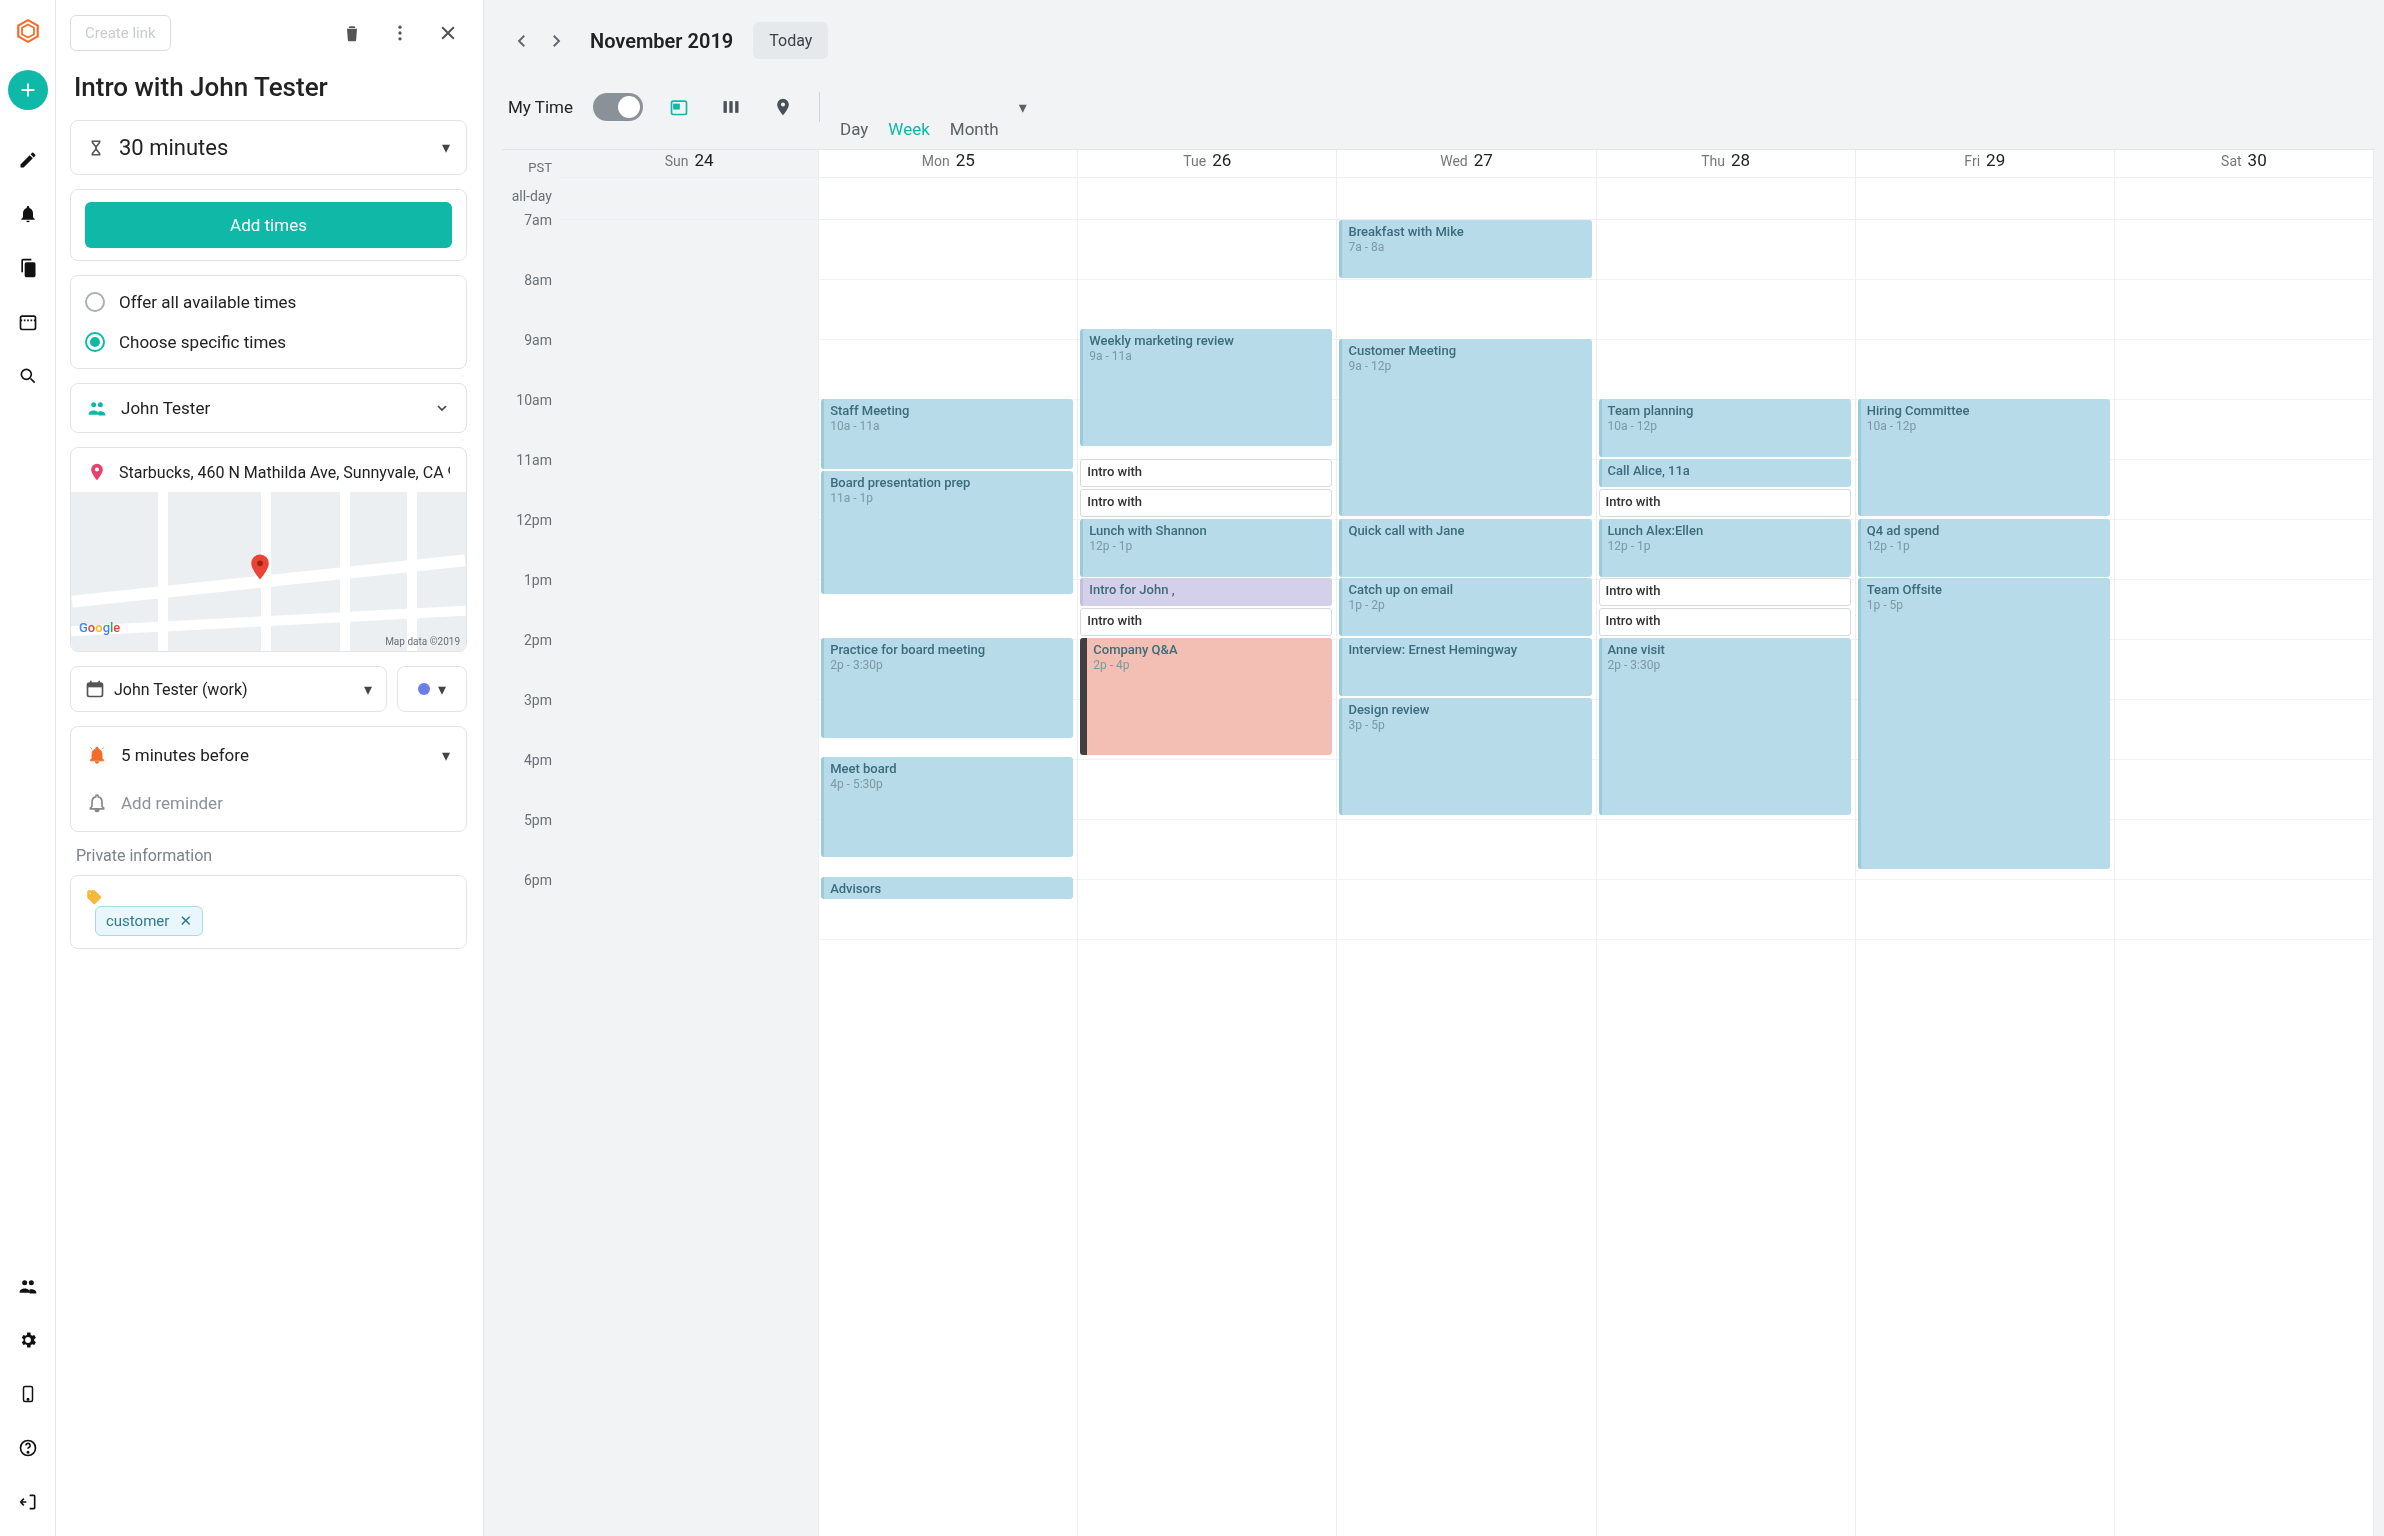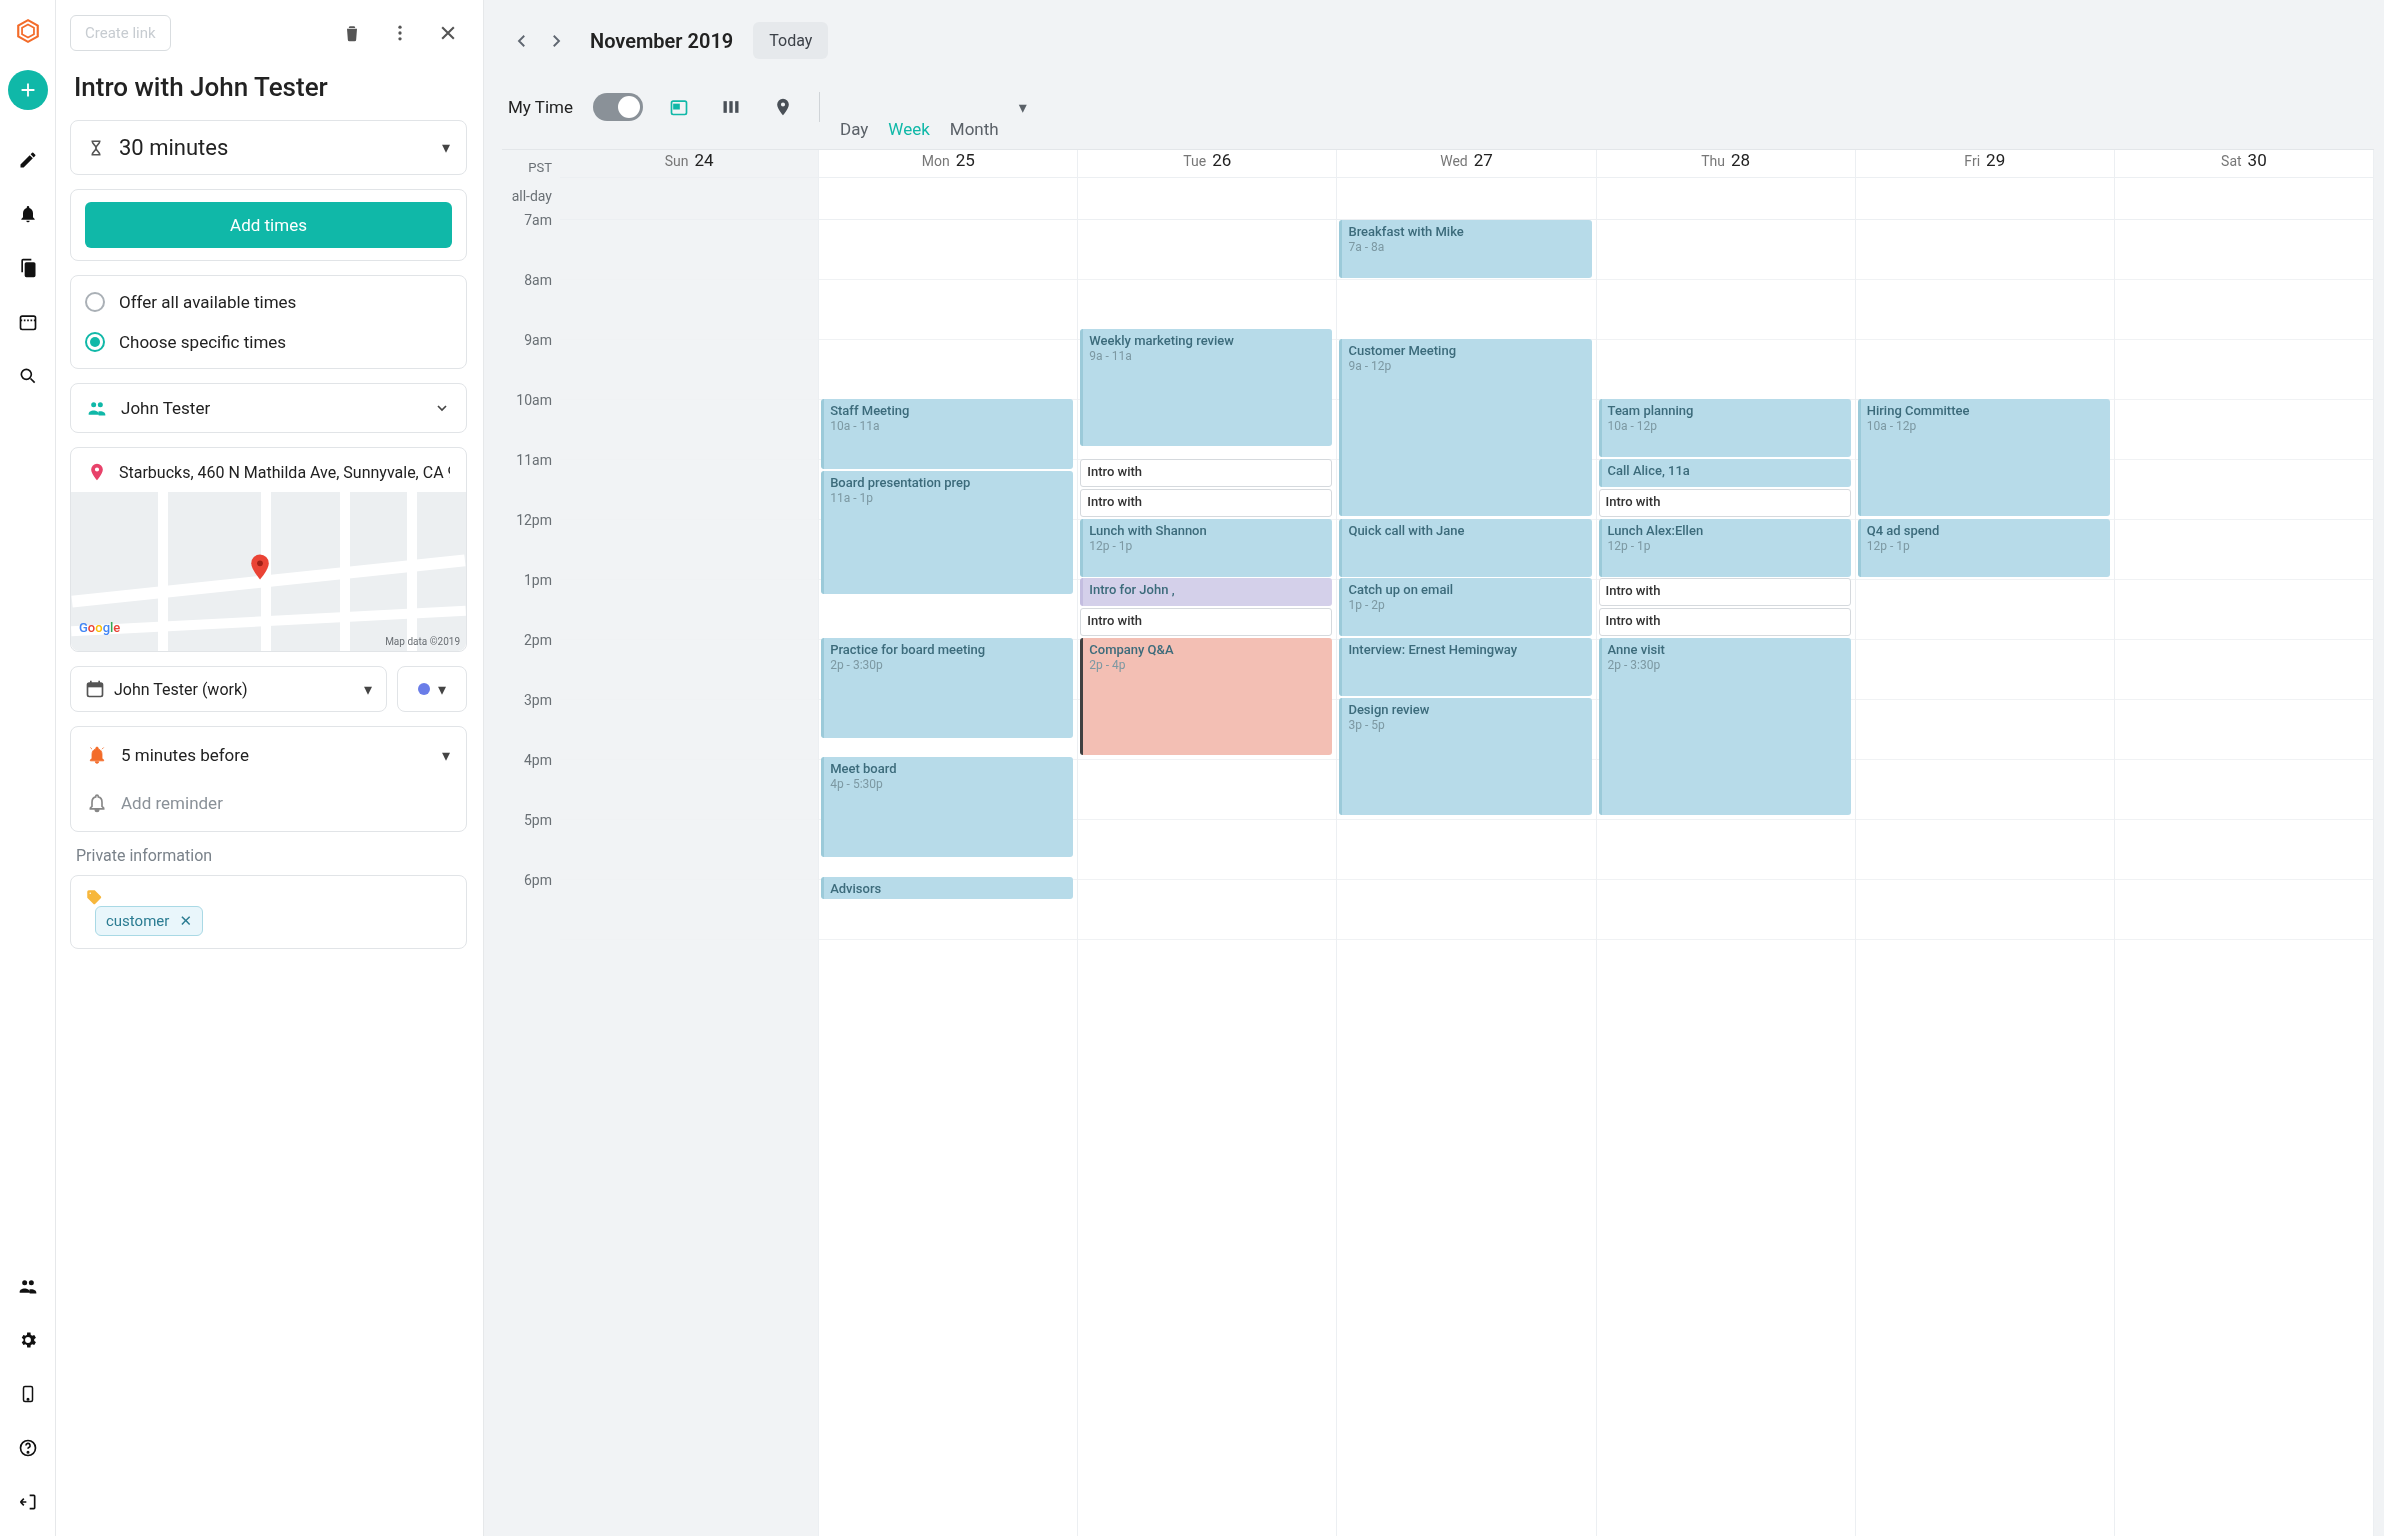--- a/index.html
+++ b/index.html
@@ -98,21 +98,21 @@
 .day-col:first-child .day-head { background: #f1f3f5; }
 .day-head .num { font-size: 17px; color: #222; }
 .allday-row { height: 42px; border-bottom: 1px solid #eceff2; }
 .grid { position: relative; }
 .hline { height: 60px; border-bottom: 1px solid #f0f2f4; }
 
 .ev { position: absolute; left: 2px; right: 4px; border-radius: 3px; padding: 4px 6px; font-size: 13px; line-height: 1.25; overflow: hidden; }
 .ev .t { color: #3c6b7b; font-weight: 500; }
 .ev .s { color: #7c98a2; font-size: 12px; }
 .ev.blue { background: #b7dbe9; border-left: 3px solid #9bcad9; }
-.ev.red { background: #f3bfb4; border-left: 3px solid #404040; }
+.ev.red { background: #f3bfb4; border-left: 7px solid #404040; }
 .ev.purple { background: #d4d0ea; border-left: 3px solid #c3bde0; }
 .ev.white { background: #fff; border: 1px solid #d5d9dd; color: #444; }
 .ev.white .t { color: #333; }
 
 svg { display: block; }
 </style>
 </head>
 <body>
 
 <div class="rail">
@@ -615,20 +615,24 @@
             <div class="hline"></div>
             <div class="hline"></div>
             <div class="ev blue" style="top: 179px; height: 117px;">
               <div class="t">Hiring Committee</div>
               <div class="s">10a - 12p</div>
             </div>
             <div class="ev blue" style="top: 299px; height: 58px;">
               <div class="t">Q4 ad spend</div>
               <div class="s">12p - 1p</div>
             </div>
+            <div class="ev blue" style="top: 358px; height: 291px;">
+              <div class="t">Team Offsite</div>
+              <div class="s">1p - 5p</div>
+            </div>
           </div>
         </div>
         <div class="day-col">
           <div class="day-head">
             <span>Sat</span>
             <span class="num">30</span>
           </div>
           <div class="allday-row"></div>
           <div class="grid">
             <div class="hline"></div>

